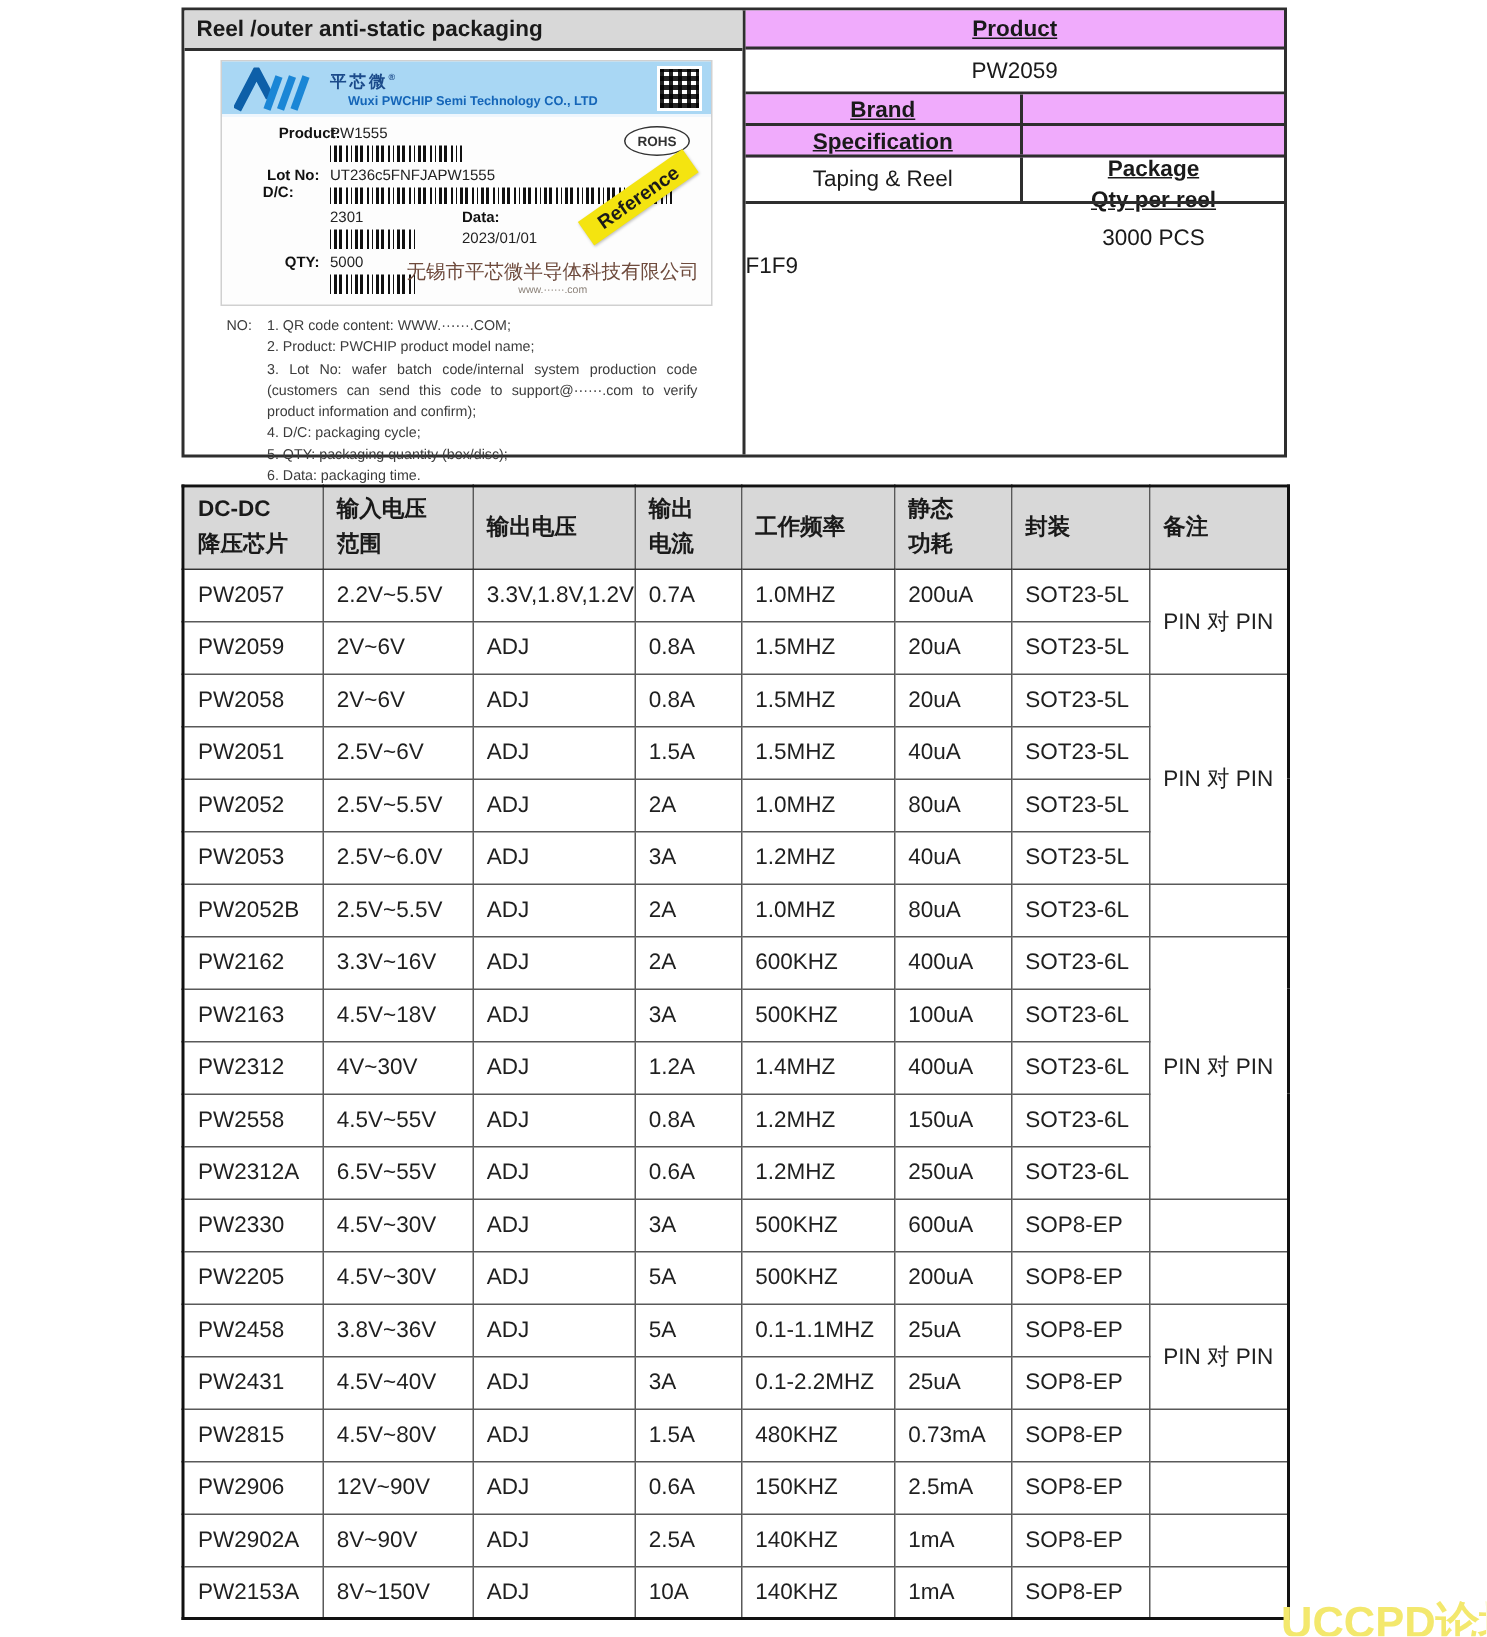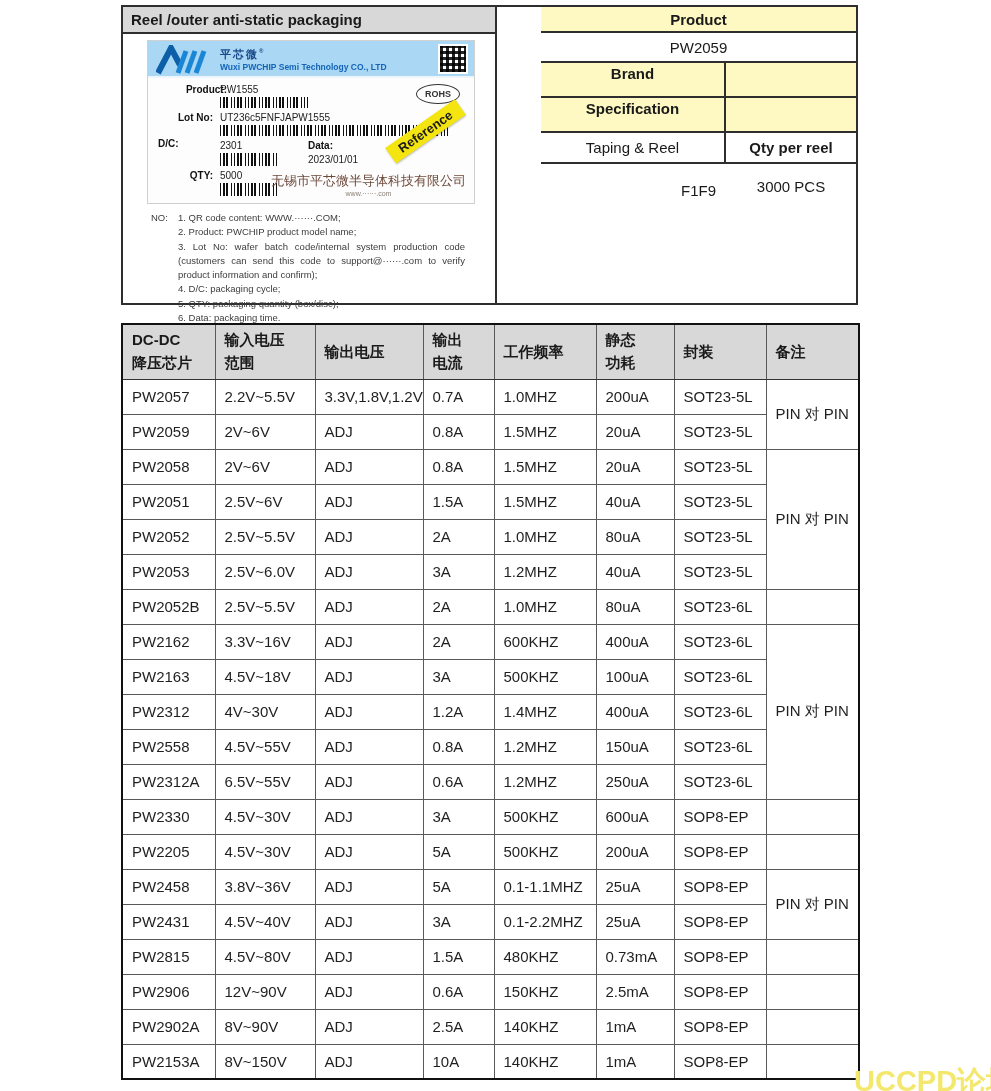--- a/index.html
+++ b/index.html
@@ -6,57 +6,57 @@
   html,body { background:#ffffff; }
   .page {
     position:relative; width:991px; height:1091px; overflow:hidden;
     background:#ffffff; font-family:"Liberation Sans","DejaVu Sans",sans-serif;
     color:#1a1a1a;
   }
 
   
   .top-section {
     position:absolute; left:121px; top:5px; width:737px; height:300px;
-    display:flex; border:2px solid #2e2e2e; background:#fff;gap:44px;
+    display:flex; border:2px solid #2e2e2e; background:#fff;
   }
   .left-panel { width:374px; border-right:2px solid #2e2e2e; position:relative; }
   .right-panel { flex:1; display:flex; flex-direction:column; }
   .panel-header {
     background:#d8d8d8; border-bottom:2px solid #2e2e2e;
     font-weight:bold; font-size:15px; height:27px; line-height:26px;
   }
   .left-panel .panel-header { padding-left:8px; }
   .rp-row { border-bottom:2px solid #2e2e2e; text-align:center; font-size:15px; }
-  .rp-header { background:#fef9c3; font-weight:bold; }
+  .rp-header { background:#f0abfc; font-weight:bold;text-decoration:underline; }
   .rp-single { line-height:29px; height:30px; }
   .rp-hdr1 { height:26px; line-height:25px; }
-  .rp-hdr2 { height:35px; line-height:22px;text-align:center; }
+  .rp-hdr2 { height:21px; line-height:22px;text-align:center; }
   .rp-val2 { height:31px; line-height:30px; }
   .rp-cols { display:flex; }
   .rp-cols > div:first-child { width:185px; border-right:2px solid #2e2e2e; }
   .rp-cols > div:last-child { flex:1;margin-top:39px; }
-  .rp-marking-body { flex:1; text-align:center; font-size:15px; padding-top:18px; border-bottom:none; }
+  .rp-marking-body { flex:1; font-size:15px; padding-top:33px; border-bottom:none; }
 
   
   .label-card {
     position:absolute; left:25px; top:34px; width:326px; height:162px;
     background:#fdfdfd; box-shadow:0 0 0 1px #d0d0d0;
   }
   .label-band {
     position:relative; height:37px; background:#a9d7f4;
     border-bottom:2px solid #eef6fd;
   }
   .logo-mark { position:absolute; left:8px; top:4px; }
   .band-cn {
     position:absolute; left:72px; top:6px; font-size:11px; font-weight:bold;
     color:#1b4a8a; letter-spacing:2px;
   }
   .band-cn sup { font-size:6px; }
   .band-en {
-    position:absolute; left:72px; top:21px; font-size:8.5px; font-weight:bold; color:#1465b8;
+    position:absolute; left:84px; top:21px; font-size:8.5px; font-weight:bold; color:#1465b8;
   }
   .qr {
     position:absolute; right:6px; top:3px; width:30px; height:30px; background:#fff;
     padding:2px;
   }
   .qr-inner {
     width:100%; height:100%;
     background:
       repeating-linear-gradient(0deg, rgba(0,0,0,.85) 0 3px, transparent 3px 6px),
       repeating-linear-gradient(90deg, #222 0 3px, #fff 3px 6px);
@@ -141,21 +141,21 @@
 
         <div class="label-body">
           <span class="fld fld-label" style="left:24px; top:6px; width:55px; text-align:right; display:inline-block">Product:</span>
           <span class="fld" style="left:72px; top:6px">PW1555</span>
           <span class="barcode" style="left:72px; top:19px; width:88px; height:11px"></span>
 
           <span class="fld fld-label" style="left:10px; top:34px; width:55px; text-align:right; display:inline-block">Lot No:</span>
           <span class="fld" style="left:72px; top:34px">UT236c5FNFJAPW1555</span>
           <span class="barcode" style="left:72px; top:47px; width:228px; height:11px"></span>
 
-          <span class="fld fld-label" style="left:10px; top:60px; width:55px; text-align:left; display:inline-block">D/C:</span>
+          <span class="fld fld-label" style="left:10px; top:45px; width:55px; text-align:center; display:inline-block">D/C:</span>
           <span class="fld" style="left:72px; top:62px">2301</span>
           <span class="barcode" style="left:72px; top:75px; width:58px; height:13px"></span>
 
           <span class="fld fld-label" style="left:160px; top:62px">Data:</span>
           <span class="fld" style="left:160px; top:76px">2023/01/01</span>
 
           <span class="fld fld-label" style="left:10px; top:92px; width:55px; text-align:right; display:inline-block">QTY:</span>
           <span class="fld" style="left:72px; top:92px">5000</span>
           <span class="barcode" style="left:72px; top:105px; width:58px; height:13px"></span>
 

